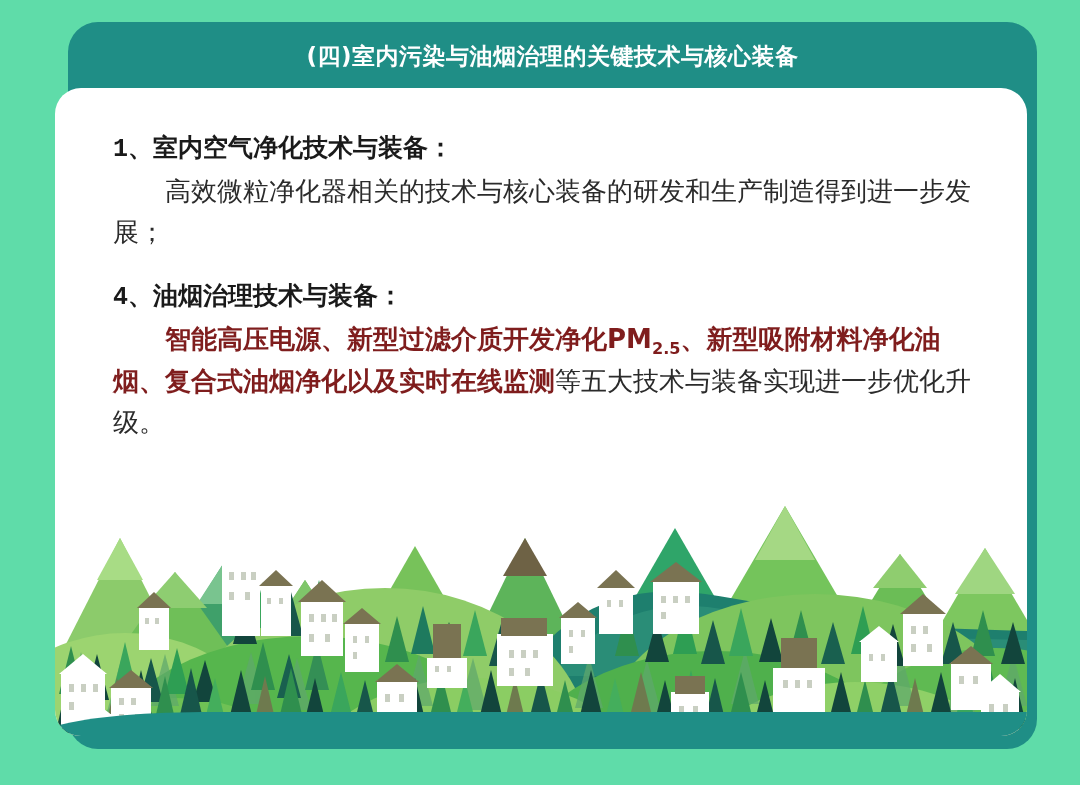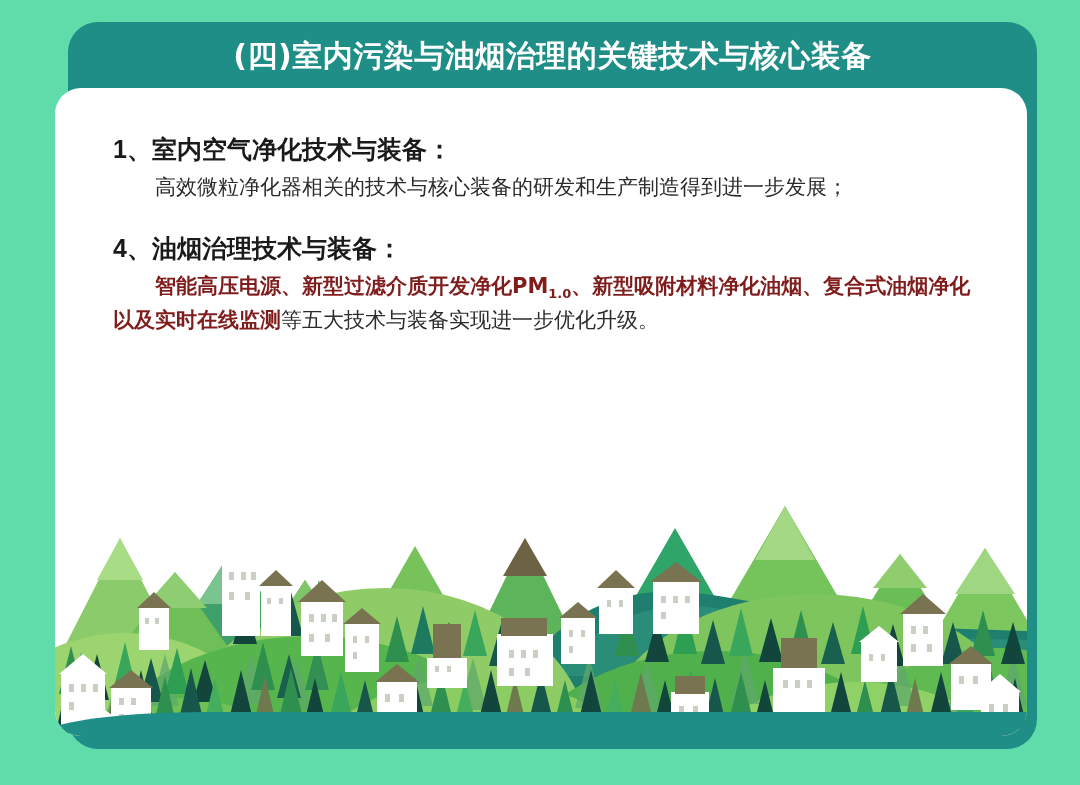--- a/index.html
+++ b/index.html
@@ -35,21 +35,21 @@
     width: 969px;
     height: 68px;
     display: flex;
     align-items: center;
     justify-content: center;
     z-index: 4;
   }
 
   #title-text {
     color: #FFFFFF;
-    font-size: 30px;
+    font-size: 23px;
     font-weight: bold;
     letter-spacing: 0.5px;
     white-space: nowrap;
     font-family: "DejaVu Sans", "Liberation Sans", sans-serif;
   }
 
   
   #content-panel {
     position: absolute;
     left: 55px;
@@ -69,26 +69,26 @@
     top: 45px;
     width: 858px;
     z-index: 5;
   }
 
   .heading {
     font-size: 25px;
     font-weight: bold;
     color: #1A1A1A;
     line-height: 1.35;
-    font-family: Liberation Sans, sans-serif;
+    font-family: Liberation Mono, monospace;
     white-space: nowrap;
   }
 
   .para {
-    font-size: 21px;
+    font-size: 26px;
     color: #2B2B2B;
     line-height: 1.58;
     text-indent: 2em;
     font-family: "DejaVu Sans", "Liberation Sans", sans-serif;
     margin-top: 4px;
   }
 
   .hl {
     color: #7f1d1d;
     font-weight: bold;
@@ -433,17 +433,17 @@
 
   <div id="body-copy">
 
     <div>
       <div class="heading">1、室内空气净化技术与装备：</div>
       <div class="para">高效微粒净化器相关的技术与核心装备的研发和生产制造得到进一步发展；</div>
     </div>
 
     <div id="section-2">
       <div class="heading">4、油烟治理技术与装备：</div>
-      <div class="para"><span class="hl">智能高压电源、新型过滤介质开发净化PM</span><span class="hl sub">1.0</span><span class="hl">、新型吸附材料净化油烟、复合式油烟净化以及实时在线监测</span><span>等五大技术与装备实现进一步优化升级。</span></div>
+      <div class="para"><span class="hl">智能高压电源、新型过滤介质开发净化PM</span><span class="hl sub">2.5</span><span class="hl">、新型吸附材料净化油烟、复合式油烟净化以及实时在线监测</span><span>等五大技术与装备实现进一步优化升级。</span></div>
     </div>
 
   </div>
 </div>
 
 </body></html>

